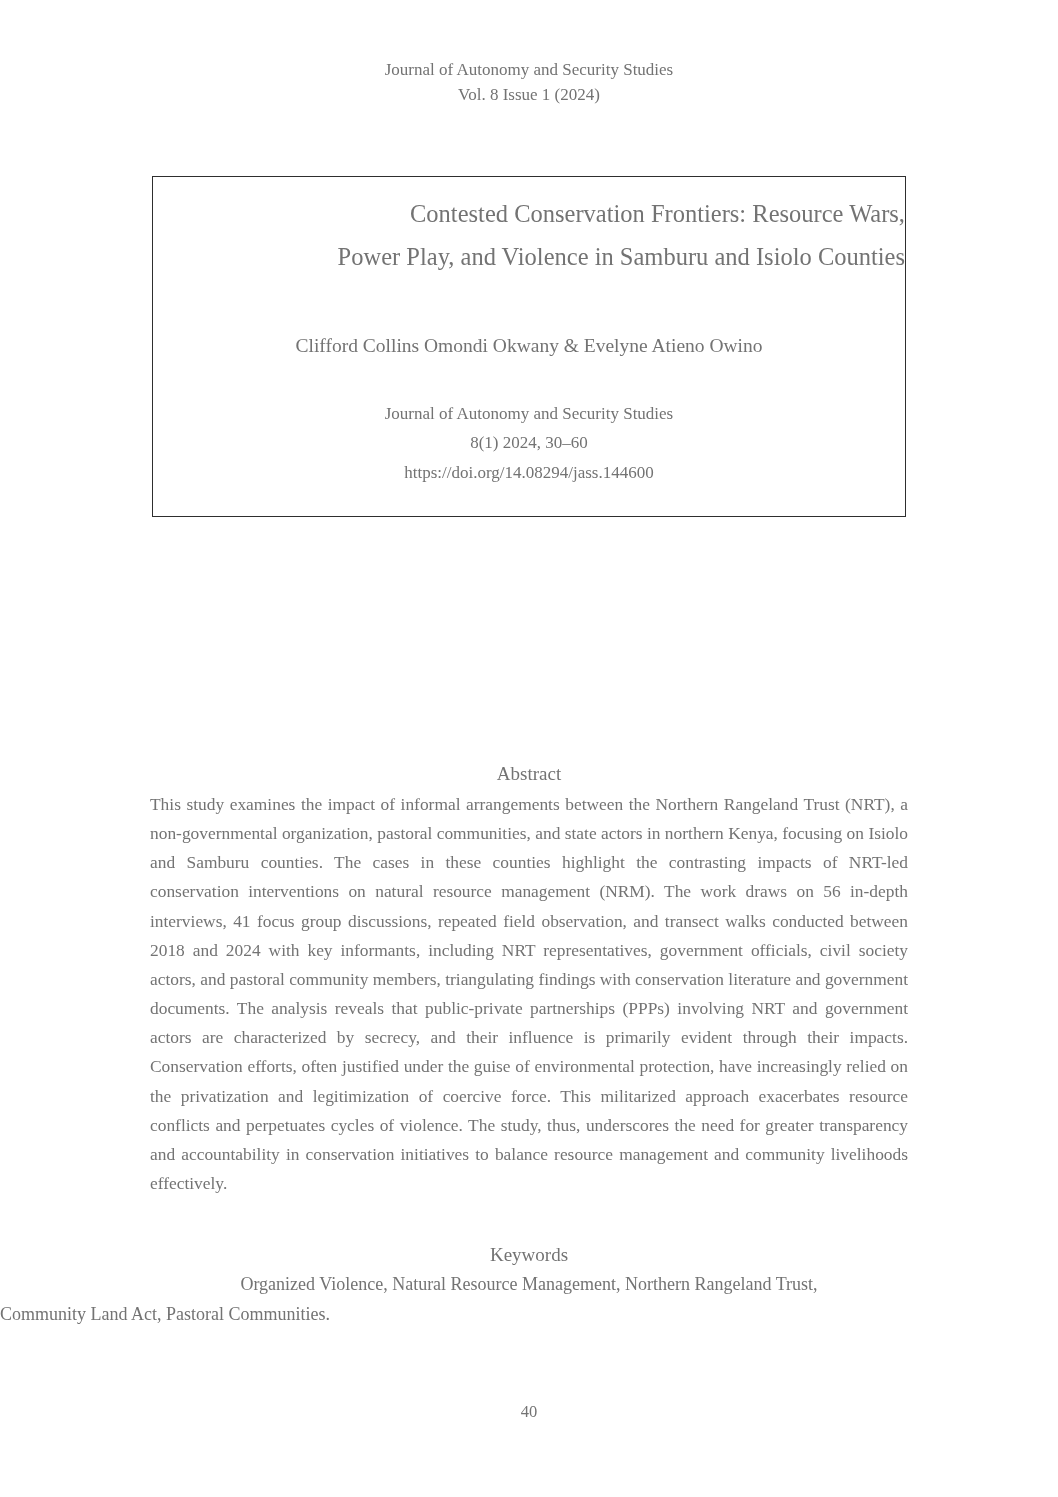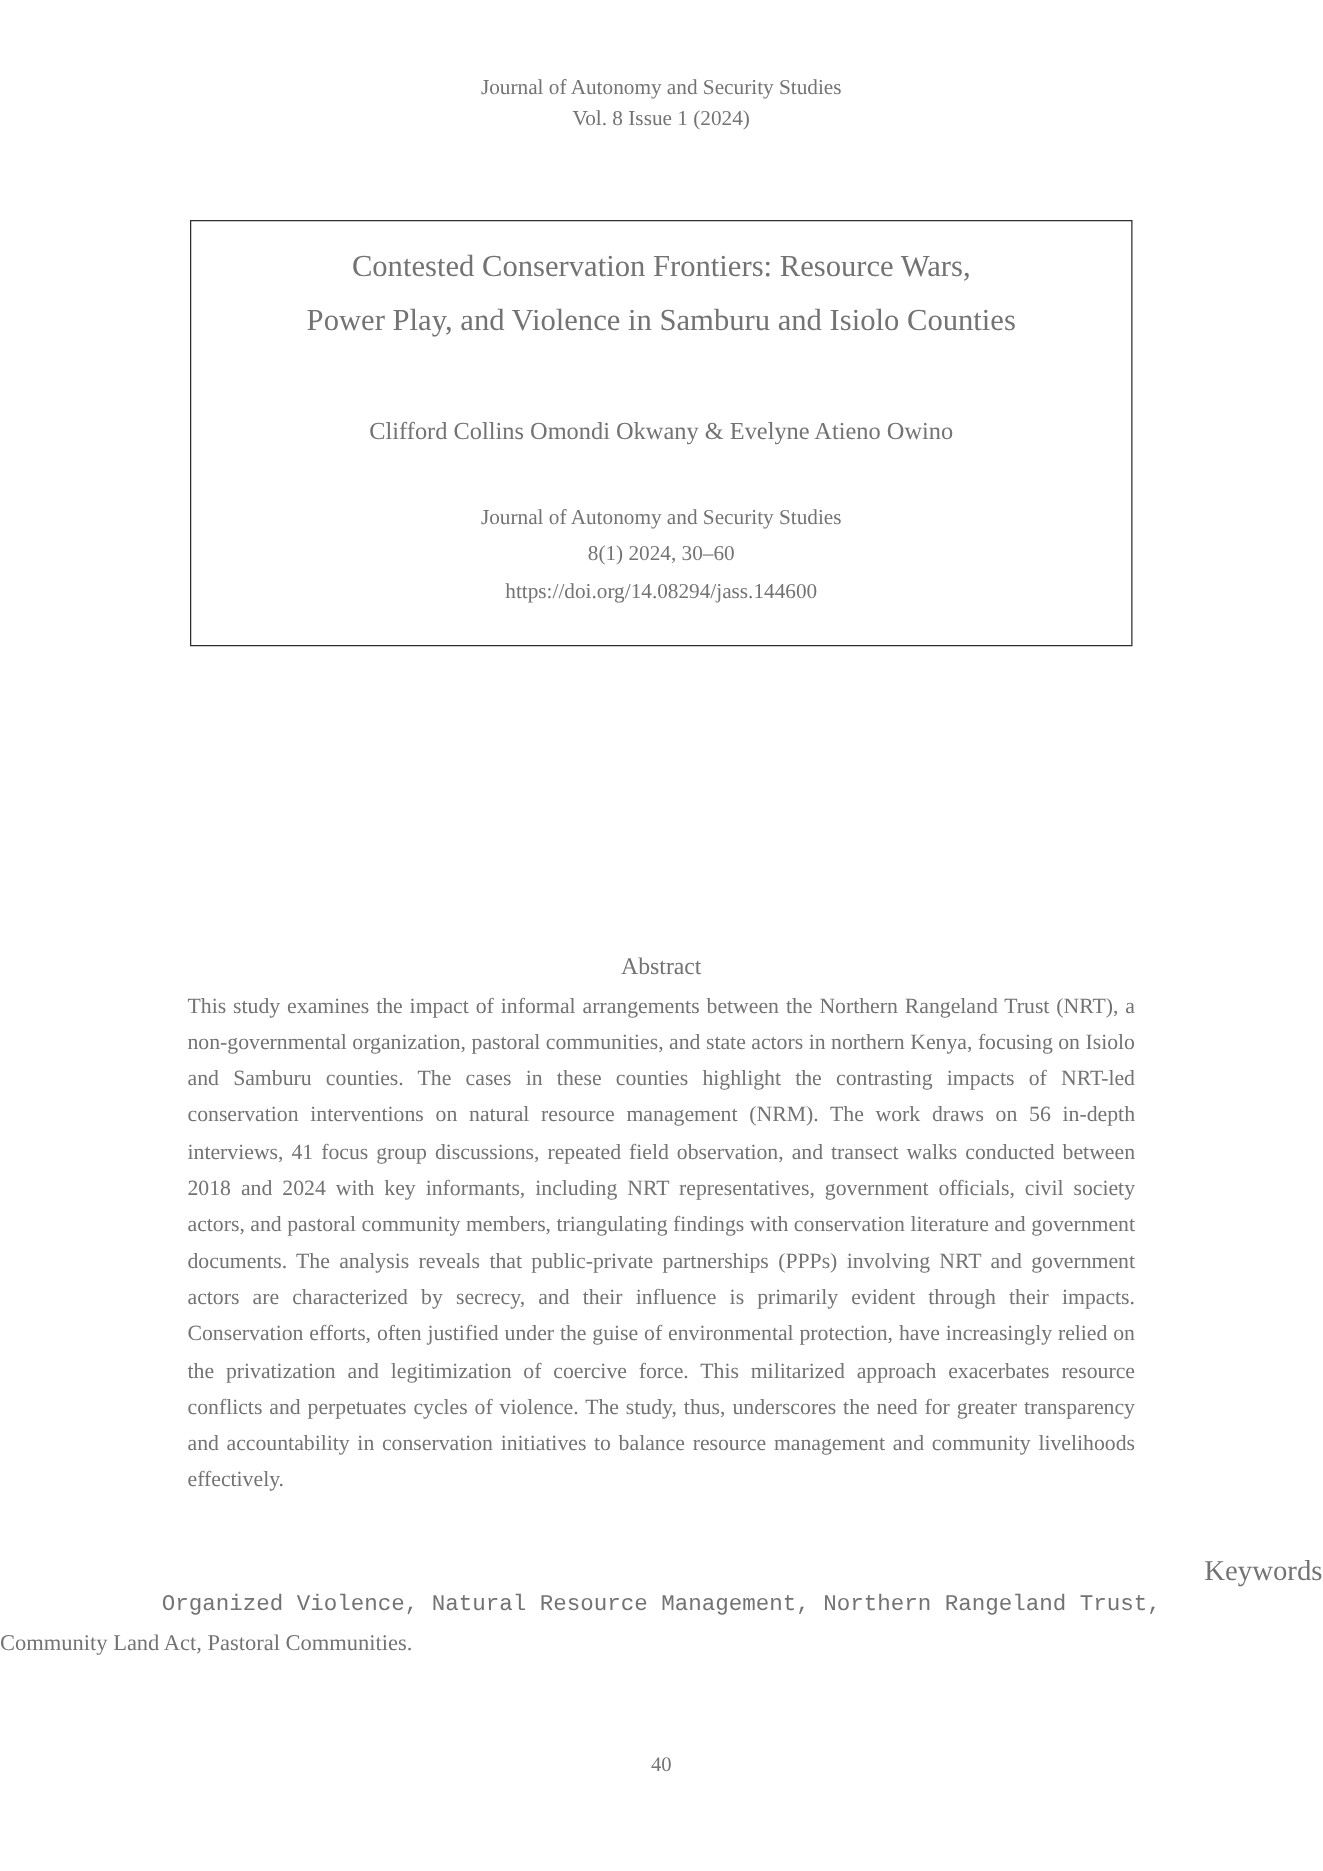--- a/index.html
+++ b/index.html
@@ -33,21 +33,21 @@
     height: 341px;
     border: 1.5px solid #2e2e2e;
     box-sizing: border-box;
     background: #ffffff;
   }
   .paper-title {
     position: absolute;
     top: 15px;
     left: 0;
     width: 100%;
-    text-align: center;
+    text-align: right;
     font-size: 24.5px;
     line-height: 43px;
   }
   .authors {
     position: absolute;
     top: 158px;
     left: 0;
     width: 100%;
     text-align: center;
     font-size: 19.5px;
@@ -76,31 +76,30 @@
     width: 758px;
     font-size: 17.4px;
     line-height: 29.15px;
     text-align: justify;
   }
   .keywords-heading {
     position: absolute;
     top: 1244px;
     left: 0;
     width: 100%;
-    text-align: right;
-    font-size: 23px;
+    text-align: center;
+    font-size: 19px;
   }
   .keywords-line-1 {
     position: absolute;
     top: 1274px;
     left: 0;
     width: 100%;
     text-align: center;
     font-size: 18px;
-    font-family: Liberation Mono, monospace;
   }
   .keywords-line-2 {
     position: absolute;
     top: 1304px;
     left: 0;
     width: 100%;
     font-size: 18px;
   }
   .page-number {
     position: absolute;

